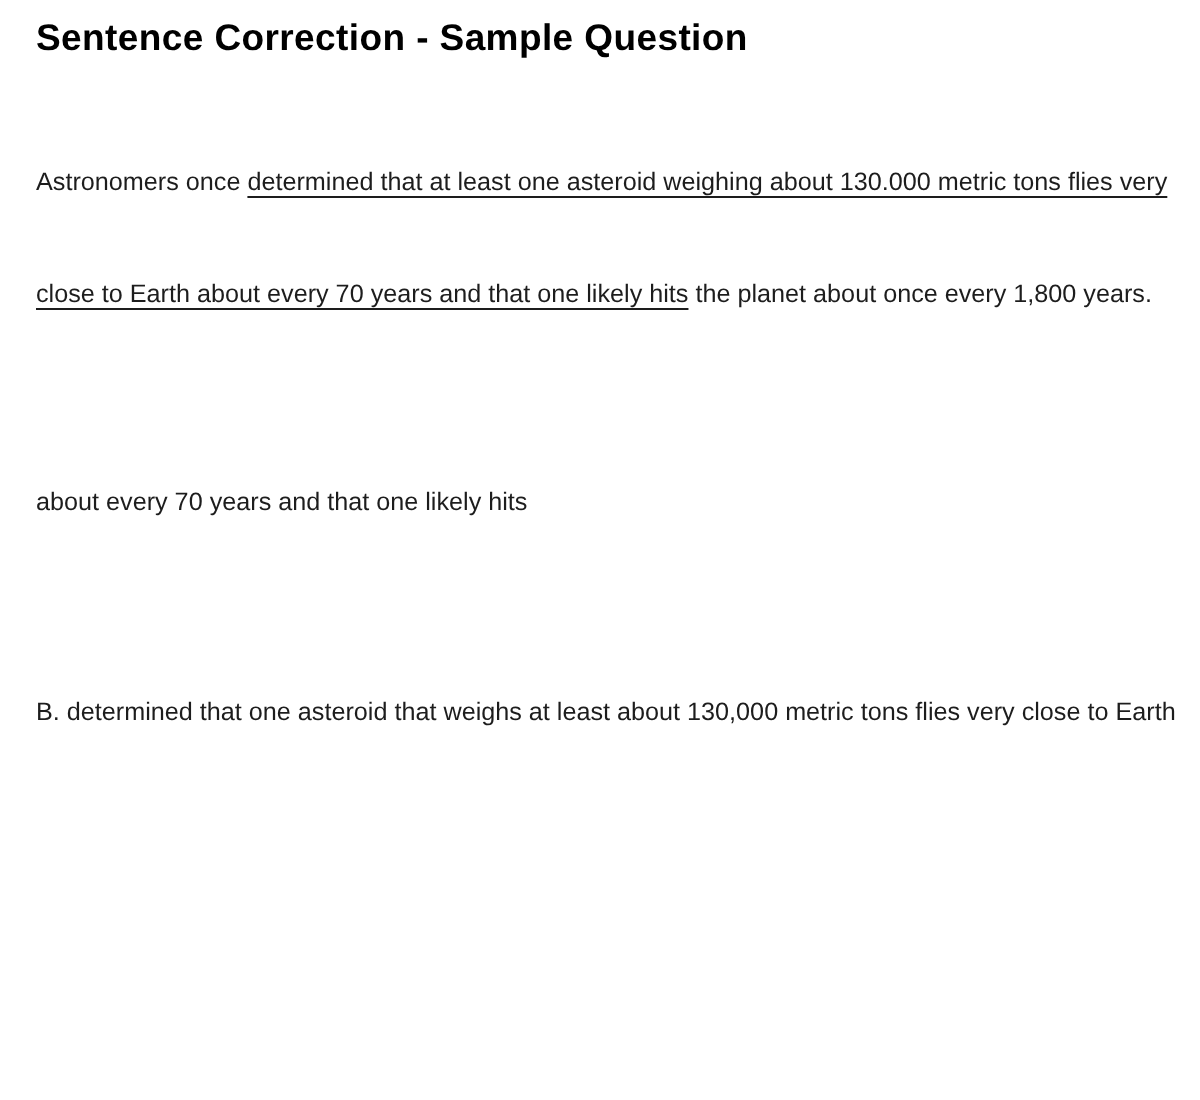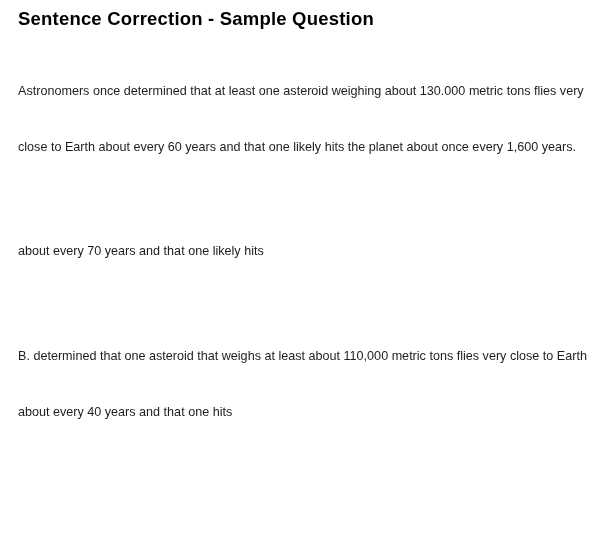--- a/index.html
+++ b/index.html
@@ -31,43 +31,43 @@
     white-space: pre-wrap;
   }
   .para {
     margin: 0 0 11.5px 0;
     font-size: 12.6px;
     line-height: 18.6px;
     white-space: pre-wrap;
   }
   .line { display: block; }
   .u {
+    text-decoration: underline;
     text-underline-offset: 3px;
     text-decoration-thickness: 1px;
   }
 </style>
 </head>
 <body>
 
 <div class="page">
 
   <div class="heading">Sentence Correction - Sample Question</div>
 
   <p class="para">
     <span class="line"><span>Astronomers once </span><span class="u">determined that at least one asteroid weighing about 130.000 metric tons flies very</span></span>
-    <span class="line"><span class="u">close to Earth about every 60 years and that one likely hits</span><span> the planet about once every 1,600 years.</span></span>
+    <span class="line"><span class="u">close to Earth about every 70 years and that one likely hits</span><span> the planet about once every 1,800 years.</span></span>
   </p>
 
   <p class="para">
     <span class="line">about every 70 years and that one likely hits</span>
   </p>
 
   <p class="para">
-    <span class="line">B. determined that one asteroid that weighs at least about 110,000 metric tons flies very close to Earth</span>
-    <span class="line">about every 40 years and that one hits</span>
+    <span class="line">B. determined that one asteroid that weighs at least about 130,000 metric tons flies very close to Earth</span>
   </p>
 
   <p class="para">
     
     
   </p>
 
 </div>
 
 </body></html>

